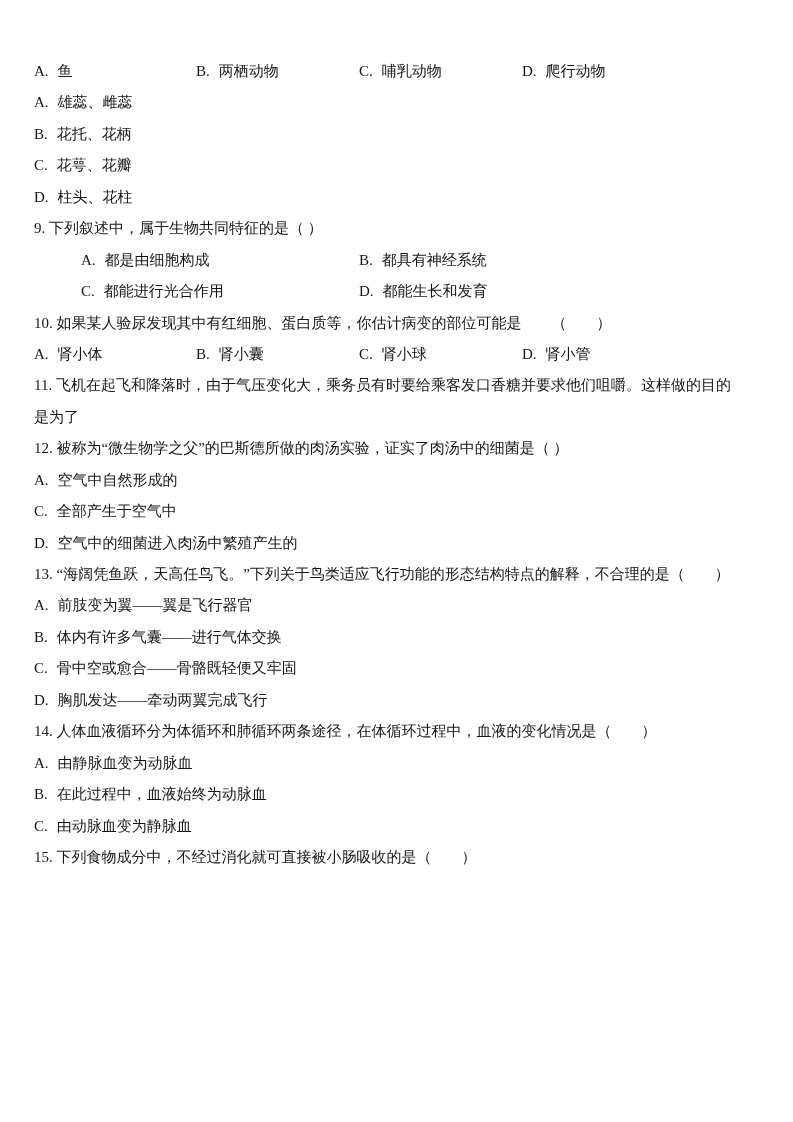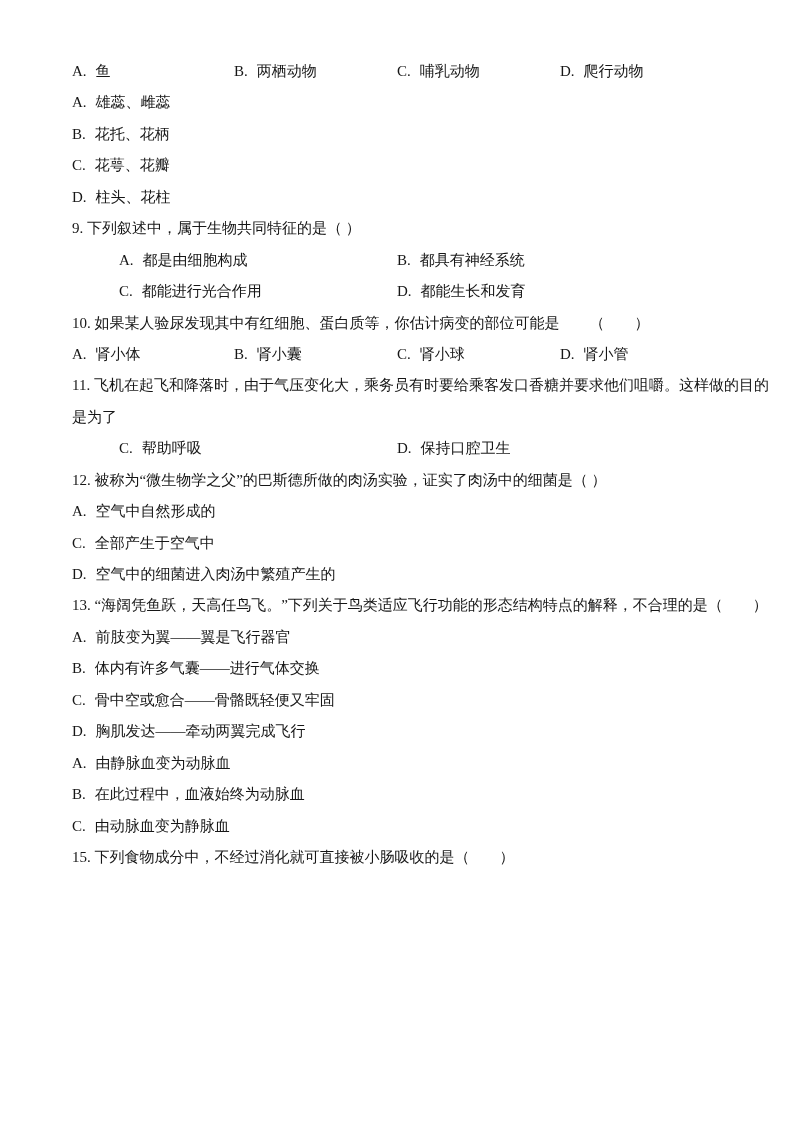--- a/index.html
+++ b/index.html
@@ -3,21 +3,21 @@
 <meta charset="utf-8">
 <style>
   html, body { margin: 0; padding: 0; background: #e8e8e8; }
   .page {
     position: relative;
     width: 793px;
     height: 1122px;
     margin: 0 auto;
     background: #ffffff;
     box-sizing: border-box;
-    padding: 56px 0 0 72px;
+    padding: 56px 0 0 34px;
     overflow: hidden;
     font-family: "Liberation Serif", "DejaVu Serif", serif;
     font-size: 15px;
     color: #161616;
   }
   .line {
     position: relative;
     height: 31.45px;
     line-height: 31.45px;
     white-space: nowrap;
@@ -57,31 +57,28 @@
       </div>
       <div class="line stem">10. 如果某人验尿发现其中有红细胞、蛋白质等，你估计病变的部位可能是　　（　　）</div>
       <div class="line options4">
         <span class="cell"><span class="opt-label">A.</span><span class="opt-text">肾小体</span></span>
         <span class="cell"><span class="opt-label">B.</span><span class="opt-text">肾小囊</span></span>
         <span class="cell"><span class="opt-label">C.</span><span class="opt-text">肾小球</span></span>
         <span class="cell"><span class="opt-label">D.</span><span class="opt-text">肾小管</span></span>
       </div>
       <div class="line stem">11. 飞机在起飞和降落时，由于气压变化大，乘务员有时要给乘客发口香糖并要求他们咀嚼。这样做的目的</div>
       <div class="line stem-cont">是为了</div>
-      <div class="line options2">
-        <span class="cell"><span class="opt-label">C.</span><span class="opt-text">帮助呼吸</span></span>
-        <span class="cell"><span class="opt-label">D.</span><span class="opt-text">保持口腔卫生</span></span>
-      </div>
       <div class="line stem">12. 被称为“微生物学之父”的巴斯德所做的肉汤实验，证实了肉汤中的细菌是（ ）</div>
       <div class="line option"><span class="opt-label">A.</span><span class="opt-text">空气中自然形成的</span></div>
       <div class="line option"><span class="opt-label">C.</span><span class="opt-text">全部产生于空气中</span></div>
       <div class="line option"><span class="opt-label">D.</span><span class="opt-text">空气中的细菌进入肉汤中繁殖产生的</span></div>
       <div class="line stem">13. “海阔凭鱼跃，天高任鸟飞。”下列关于鸟类适应飞行功能的形态结构特点的解释，不合理的是（　　）</div>
       <div class="line option"><span class="opt-label">A.</span><span class="opt-text">前肢变为翼——翼是飞行器官</span></div>
       <div class="line option"><span class="opt-label">B.</span><span class="opt-text">体内有许多气囊——进行气体交换</span></div>
       <div class="line option"><span class="opt-label">C.</span><span class="opt-text">骨中空或愈合——骨骼既轻便又牢固</span></div>
       <div class="line option"><span class="opt-label">D.</span><span class="opt-text">胸肌发达——牵动两翼完成飞行</span></div>
+      <div class="line stem">14. 人体血液循环分为体循环和肺循环两条途径，在体循环过程中，血液的变化情况是（　　）</div>
       <div class="line option"><span class="opt-label">A.</span><span class="opt-text">由静脉血变为动脉血</span></div>
       <div class="line option"><span class="opt-label">B.</span><span class="opt-text">在此过程中，血液始终为动脉血</span></div>
       <div class="line option"><span class="opt-label">C.</span><span class="opt-text">由动脉血变为静脉血</span></div>
       <div class="line stem">15. 下列食物成分中，不经过消化就可直接被小肠吸收的是（　　）</div>
     </div>
 </div>
 
 </body></html>

